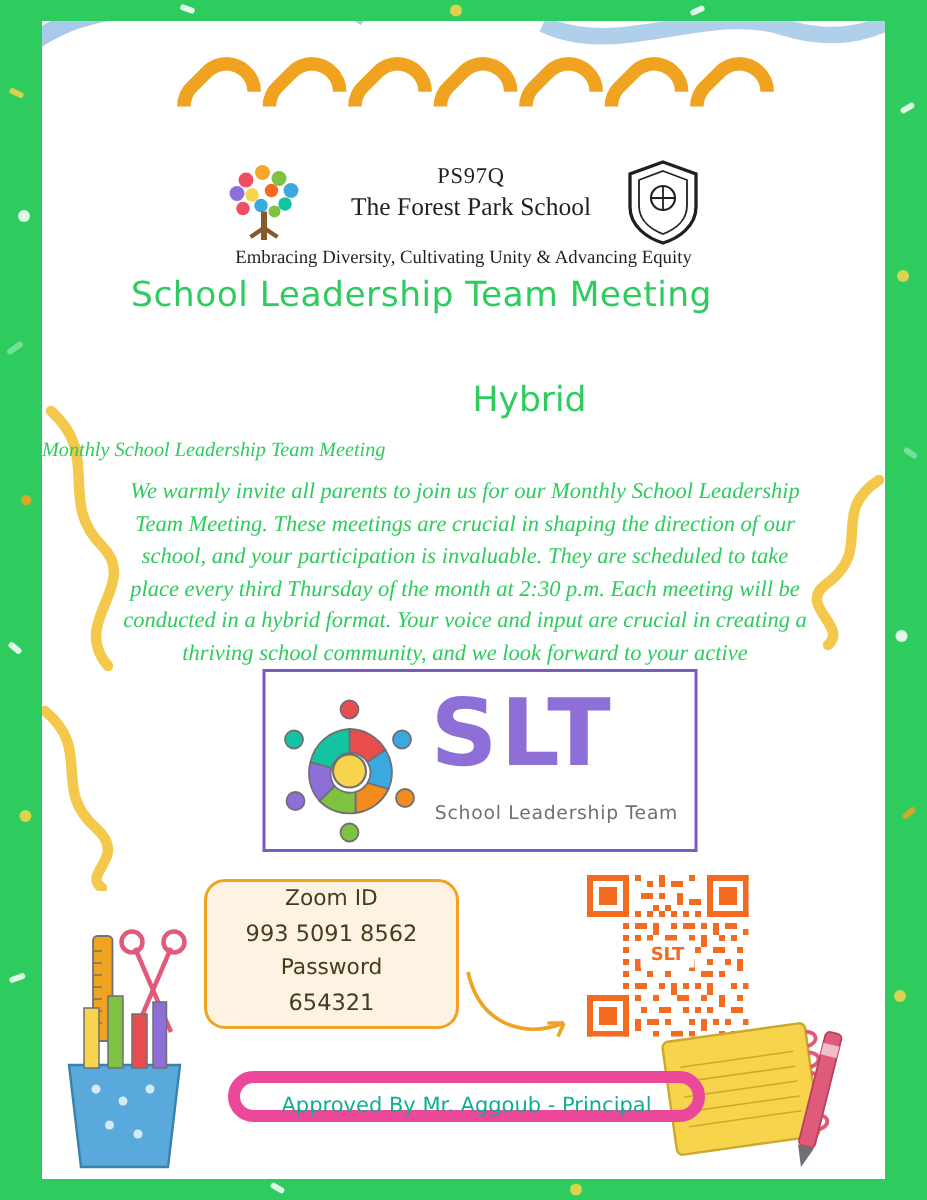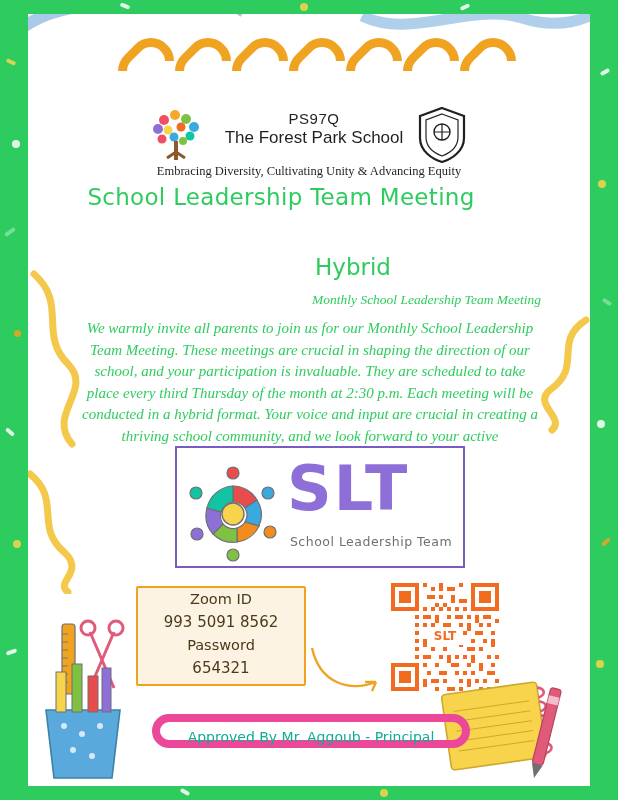--- a/index.html
+++ b/index.html
@@ -80,21 +80,21 @@
     top: 0px;
     width: 52px;
     height: 58px;
   }
   .school-name {
     position: absolute;
     left: 181px;
     top: 4px;
     width: 210px;
     text-align: center;
-    font-family: Liberation Sans, sans-serif;
+    font-family: Liberation Serif, serif;
     color: #231f20;
   }
   .school-name .ps {
     font-size: 15px;
     letter-spacing: .5px;
     line-height: 17px;
   }
   .school-name .fps {
     font-size: 17px;
     line-height: 22px;
@@ -142,21 +142,21 @@
     font-family: "DejaVu Sans", sans-serif;
     font-size: 23px;
     color: #2ecc5f;
     padding-left: 44px;
   }
   .subtitle {
     position: absolute;
     left: 0;
     top: 278px;
     width: 513px;
-    text-align: right;
+    text-align: left;
     font-family: "Liberation Serif", serif;
     font-style: italic;
     font-size: 13.5px;
     color: #2ecc5f;
   }
   .body-copy {
     position: absolute;
     left: 54px;
     top: 304px;
     width: 456px;
@@ -208,21 +208,21 @@
     height: 96px;
   }
   
   .zoom-box {
     position: absolute;
     left: 108px;
     top: 572px;
     width: 170px;
     height: 100px;
     border: 2px solid #f0a221;
-    border-radius: 2px;
+    border-radius: 14px;
     background: #fdf3e3;
     box-sizing: border-box;
     text-align: center;
     font-family: "DejaVu Sans", sans-serif;
     color: #4b3a1a;
   }
   .zoom-box div {
     font-size: 14.5px;
     line-height: 23px;
   }

